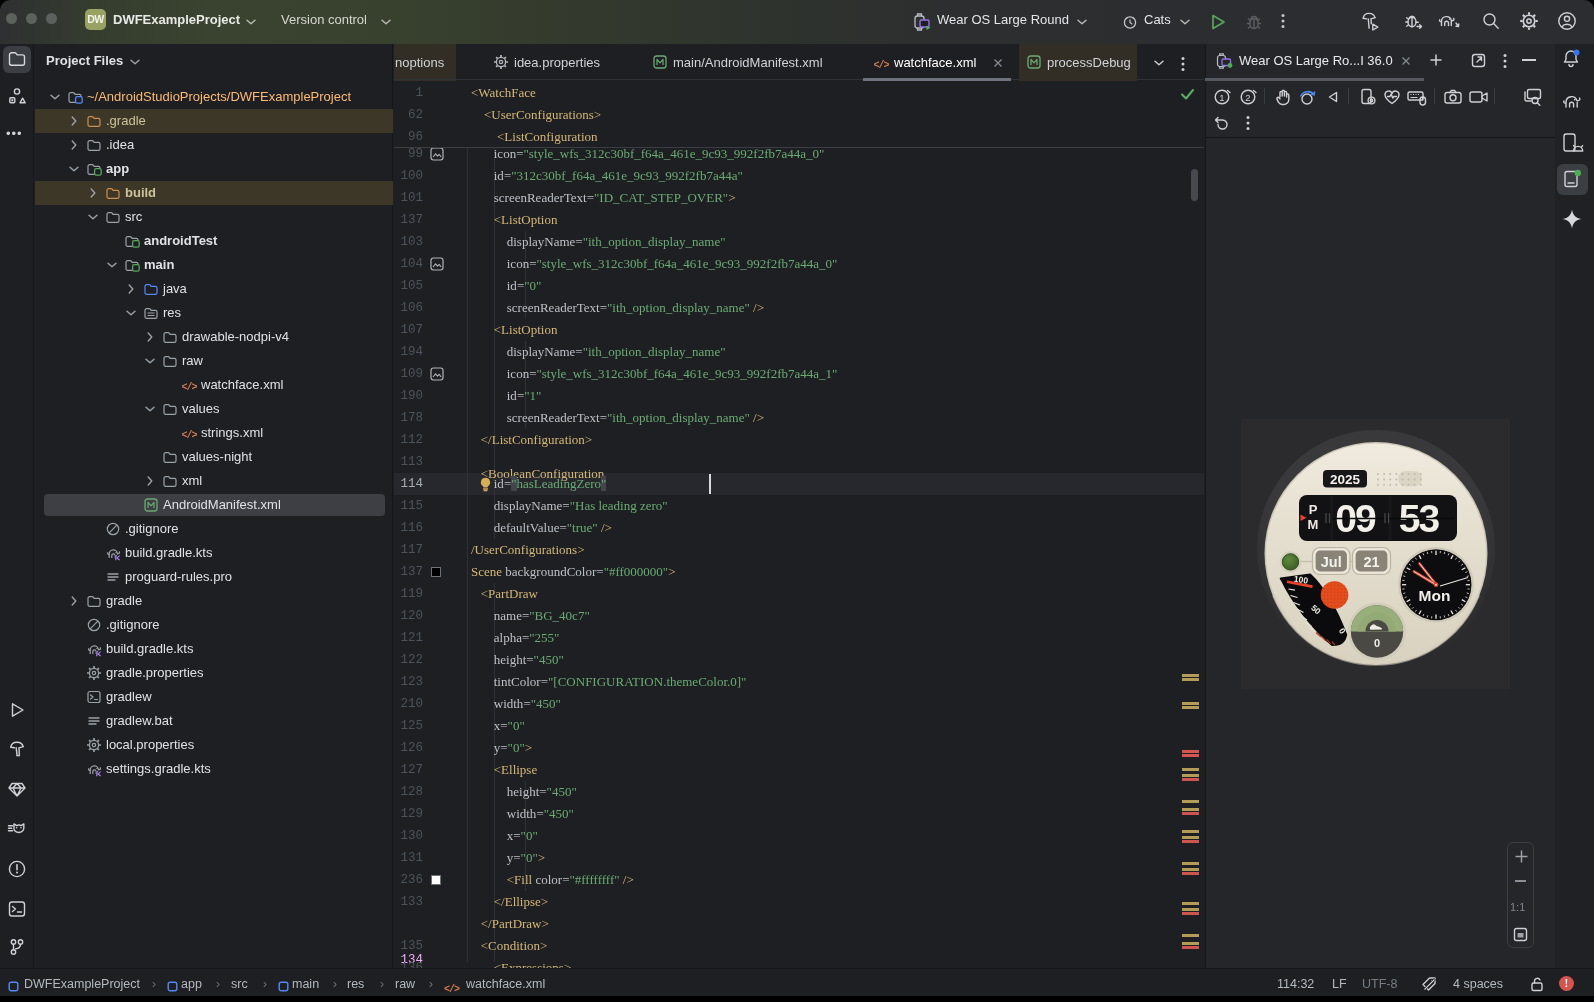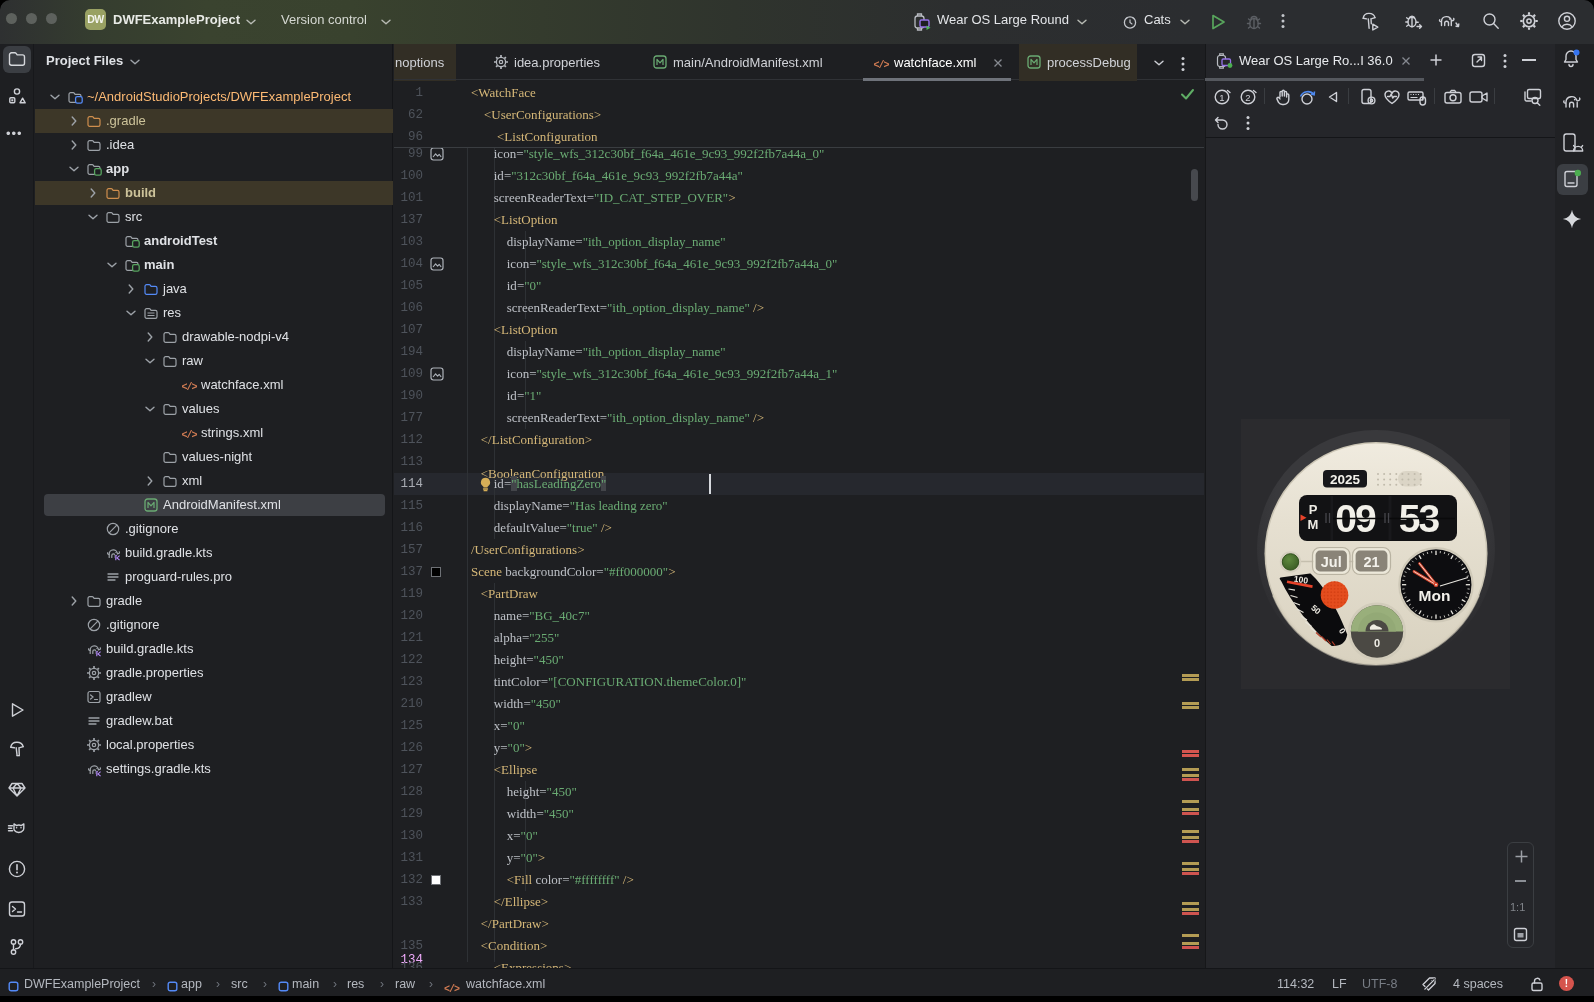--- a/index.html
+++ b/index.html
@@ -406,33 +406,33 @@
 <div class="ln" style="left:-5px;top:216px;color:#4e535b">106</div>
 <div class="abs mono" style="left:77px;top:216px">           <span class="a">screenReaderText</span><span class="a">=</span><span class="v">"ith_option_display_name"</span><span class="a"> </span><span class="t">/&gt;</span></div>
 <div class="ln" style="left:-5px;top:238px;color:#4e535b">107</div>
 <div class="abs mono" style="left:77px;top:238px">       <span class="t">&lt;ListOption</span></div>
 <div class="ln" style="left:-5px;top:260px;color:#4e535b">194</div>
 <div class="abs mono" style="left:77px;top:260px">           <span class="a">displayName</span><span class="a">=</span><span class="v">"ith_option_display_name"</span></div>
 <div class="ln" style="left:-5px;top:282px;color:#4e535b">109</div>
 <div class="abs mono" style="left:77px;top:282px">           <span class="a">icon</span><span class="a">=</span><span class="v">"style_wfs_312c30bf_f64a_461e_9c93_992f2fb7a44a_1"</span></div>
 <div class="ln" style="left:-5px;top:304px;color:#4e535b">190</div>
 <div class="abs mono" style="left:77px;top:304px">           <span class="a">id</span><span class="a">=</span><span class="v">"1"</span></div>
-<div class="ln" style="left:-5px;top:326px;color:#4e535b">177</div>
+<div class="ln" style="left:-5px;top:326px;color:#4e535b">178</div>
 <div class="abs mono" style="left:77px;top:326px">           <span class="a">screenReaderText</span><span class="a">=</span><span class="v">"ith_option_display_name"</span><span class="a"> </span><span class="t">/&gt;</span></div>
 <div class="ln" style="left:-5px;top:348px;color:#4e535b">112</div>
 <div class="abs mono" style="left:77px;top:348px">   <span class="t">&lt;/ListConfiguration&gt;</span></div>
 <div class="ln" style="left:-5px;top:370px;color:#4e535b">113</div>
 <div class="abs mono" style="left:77px;top:382px">   <span class="t">&lt;BooleanConfiguration</span></div>
 <div class="ln" style="left:-5px;top:392px;color:#a9acb3">114</div>
 <div class="abs mono" style="left:77px;top:392px">       <span class="a">id</span><span class="a">=</span><span class="v"><span class="hl">"</span>hasLeadingZero<span class="hl">"</span></span></div>
 <div class="ln" style="left:-5px;top:414px;color:#4e535b">115</div>
 <div class="abs mono" style="left:77px;top:414px">       <span class="a">displayName</span><span class="a">=</span><span class="v">"Has leading zero"</span></div>
 <div class="ln" style="left:-5px;top:436px;color:#4e535b">116</div>
 <div class="abs mono" style="left:77px;top:436px">       <span class="a">defaultValue</span><span class="a">=</span><span class="v">"true"</span><span class="a"> </span><span class="t">/&gt;</span></div>
-<div class="ln" style="left:-5px;top:458px;color:#4e535b">157</div>
+<div class="ln" style="left:-5px;top:458px;color:#4e535b">117</div>
 <div class="abs mono" style="left:77px;top:458px"><span class="t">/UserConfigurations&gt;</span></div>
 <div class="ln" style="left:-5px;top:480px;color:#4e535b">137</div>
 <div class="abs mono" style="left:77px;top:480px"><span class="t">Scene</span><span class="a"> </span><span class="a">backgroundColor</span><span class="a">=</span><span class="v">"#ff000000"</span><span class="t">&gt;</span></div>
 <div class="ln" style="left:-5px;top:502px;color:#4e535b">119</div>
 <div class="abs mono" style="left:77px;top:502px">   <span class="t">&lt;PartDraw</span></div>
 <div class="ln" style="left:-5px;top:524px;color:#4e535b">120</div>
 <div class="abs mono" style="left:77px;top:524px">       <span class="a">name</span><span class="a">=</span><span class="v">"BG_40c7"</span></div>
 <div class="ln" style="left:-5px;top:546px;color:#4e535b">121</div>
 <div class="abs mono" style="left:77px;top:546px">       <span class="a">alpha</span><span class="a">=</span><span class="v">"255"</span></div>
 <div class="ln" style="left:-5px;top:568px;color:#4e535b">122</div>
@@ -448,21 +448,21 @@
 <div class="ln" style="left:-5px;top:678px;color:#4e535b">127</div>
 <div class="abs mono" style="left:77px;top:678px">       <span class="t">&lt;Ellipse</span></div>
 <div class="ln" style="left:-5px;top:700px;color:#4e535b">128</div>
 <div class="abs mono" style="left:77px;top:700px">           <span class="a">height</span><span class="a">=</span><span class="v">"450"</span></div>
 <div class="ln" style="left:-5px;top:722px;color:#4e535b">129</div>
 <div class="abs mono" style="left:77px;top:722px">           <span class="a">width</span><span class="a">=</span><span class="v">"450"</span></div>
 <div class="ln" style="left:-5px;top:744px;color:#4e535b">130</div>
 <div class="abs mono" style="left:77px;top:744px">           <span class="a">x</span><span class="a">=</span><span class="v">"0"</span></div>
 <div class="ln" style="left:-5px;top:766px;color:#4e535b">131</div>
 <div class="abs mono" style="left:77px;top:766px">           <span class="a">y</span><span class="a">=</span><span class="v">"0"</span><span class="t">&gt;</span></div>
-<div class="ln" style="left:-5px;top:788px;color:#4e535b">132</div>
+<div class="ln" style="left:-5px;top:788px;color:#4e535b">236</div>
 <div class="abs mono" style="left:77px;top:788px">           <span class="t">&lt;Fill</span><span class="a"> </span><span class="a">color</span><span class="a">=</span><span class="v">"#ffffffff"</span><span class="a"> </span><span class="t">/&gt;</span></div>
 <div class="ln" style="left:-5px;top:810px;color:#4e535b">133</div>
 <div class="abs mono" style="left:77px;top:810px">       <span class="t">&lt;/Ellipse&gt;</span></div>
 <div class="ln" style="left:-5px;top:868px;color:#f0abfc">134</div>
 <div class="abs mono" style="left:77px;top:832px">   <span class="t">&lt;/PartDraw&gt;</span></div>
 <div class="ln" style="left:-5px;top:854px;color:#4e535b">135</div>
 <div class="abs mono" style="left:77px;top:854px">   <span class="t">&lt;Condition&gt;</span></div>
 <div class="ln" style="left:-5px;top:876px;color:#4e535b">136</div>
 <div class="abs mono" style="left:77px;top:876px">       <span class="t">&lt;Expressions&gt;</span></div>
 <div class="abs" style="left:315px;top:393px;width:1.5px;height:20px;background:#d6d9de"></div>

